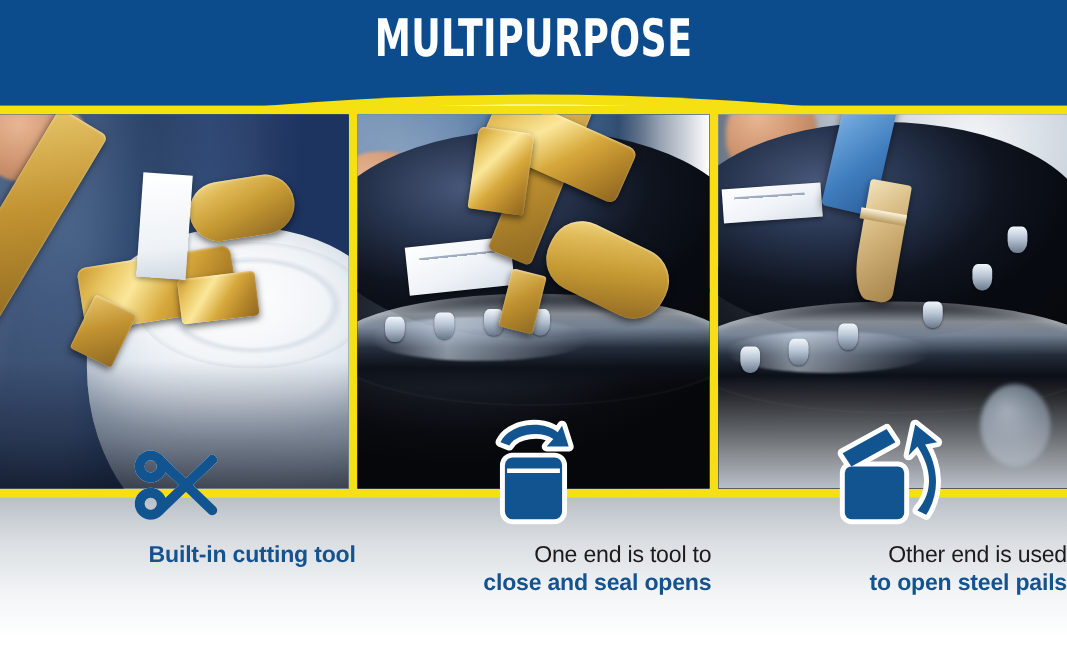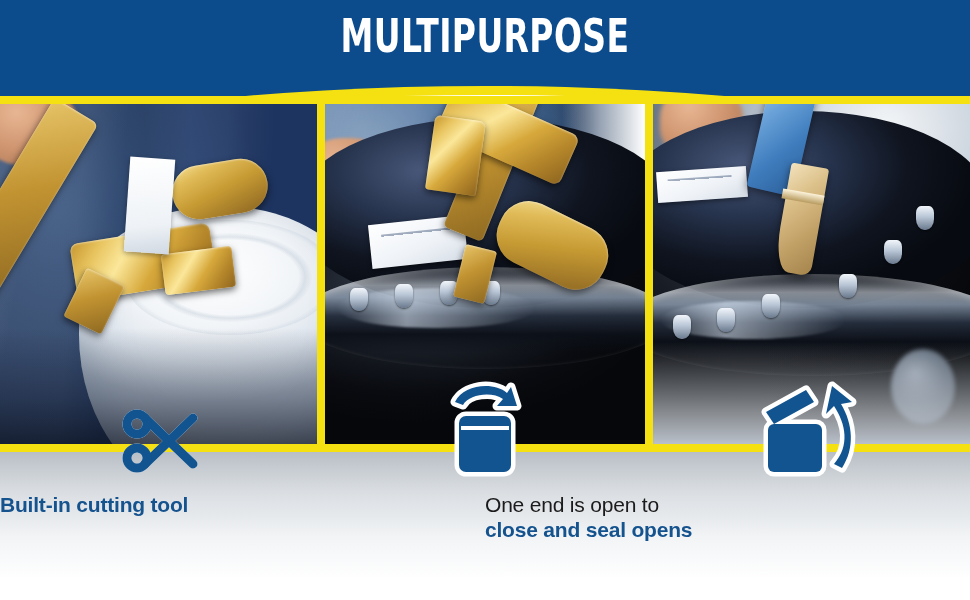--- a/index.html
+++ b/index.html
@@ -266,21 +266,21 @@
   }
   .captions {
     position: absolute;
     left: 0;
     top: 492px;
     width: 970px;
     display: flex;
   }
   .caption {
     flex: 1 1 0;
-    text-align: left;
+    text-align: right;
     line-height: 25px;
   }
   .cap-line { display: block; font-size: 21px; }
   .cap-bold {
     font-weight: bold;
     color: #15538f;
     letter-spacing: -0.2px;
   }
   .cap-reg {
     font-weight: normal;
@@ -466,20 +466,24 @@
 
   </div>
 
   <div class="captions">
 
     <div class="caption">
       <span class="cap-line cap-bold">Built-in cutting tool</span>
     </div>
 
     <div class="caption">
-      <span class="cap-line cap-reg">One end is open to</span>
+      <span class="cap-line cap-reg">One end is tool to</span>
       <span class="cap-line cap-bold">close and seal opens</span>
     </div>
 
+    <div class="caption">
+      <span class="cap-line cap-reg">Other end is used</span>
+      <span class="cap-line cap-bold">to open steel pails</span>
+    </div>
 
   </div>
 
 </div>
 
 </body></html>

